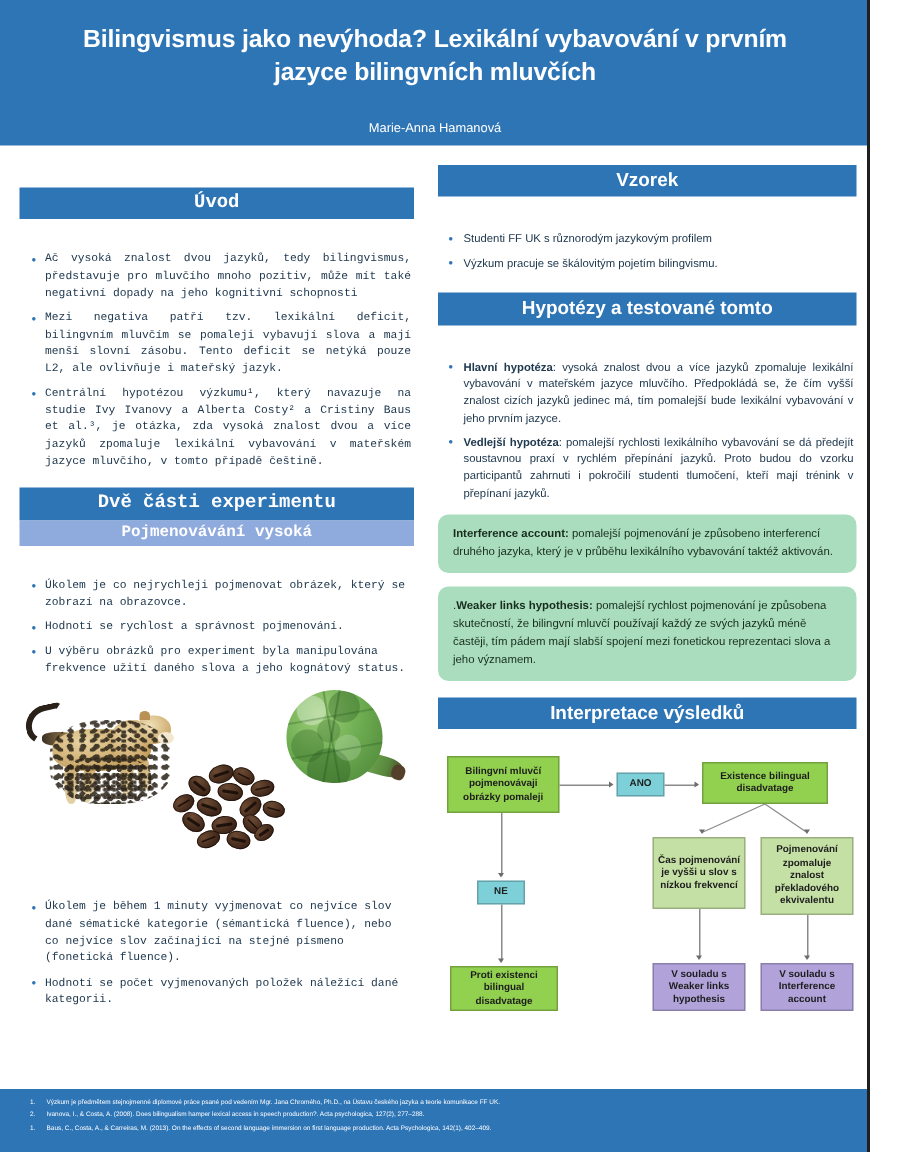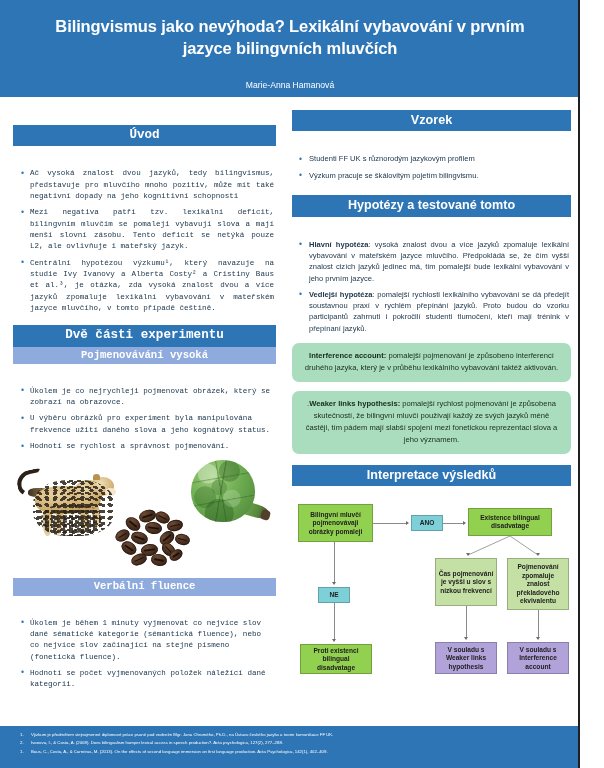--- a/index.html
+++ b/index.html
@@ -265,21 +265,20 @@
 
   
   .callout {
     background: #a9ddbd;
     border-radius: 7px;
     padding: 7px 10px 8px 10px;
     margin-top: 9px;
     font-size: 7.6px;
     line-height: 1.58;
     color: #182c1e;
-    text-align: center;
   }
   .callout b { font-weight: bold; }
 
   
   .flow {
     position: relative;
     height: 195px;
     margin-top: 8px;
   }
   .node {
@@ -368,22 +367,22 @@
       <li>Mezi negativa patří tzv. lexikální deficit, bilingvním mluvčím se pomaleji vybavují slova a mají menší slovní zásobu. Tento deficit se netýká pouze L2, ale ovlivňuje i mateřský jazyk.</li>
       <li>Centrální hypotézou výzkumu¹, který navazuje na studie Ivy Ivanovy a Alberta Costy² a Cristiny Baus et al.³, je otázka, zda vysoká znalost dvou a více jazyků zpomaluje lexikální vybavování v mateřském jazyce mluvčího, v tomto případě češtině.</li>
     </ul>
 
     <div style="height:6px"></div>
 
     <div class="sec-head">Dvě části experimentu</div>
     <div class="sub-head">Pojmenovávání vysoká</div>
     <ul class="bl left-align">
       <li>Úkolem je co nejrychleji pojmenovat obrázek, který se zobrazí na obrazovce.</li>
+      <li>Hodnotí se rychlost a správnost pojmenování.</li>
       <li>U výběru obrázků pro experiment byla manipulována frekvence užití daného slova a jeho kognátový status.</li>
-      <li>Hodnotí se rychlost a správnost pojmenování.</li>
     </ul>
 
     <div class="pics">
 
       <div class="pic" id="leopard">
         <div class="tail"></div>
         <div class="tail2"></div>
         <div class="leg l1"></div>
           <div class="leg l2"></div>
         <div class="leg l3"></div>
@@ -418,21 +417,20 @@
         <div class="bean" style="left:12px; top:32px; width:16px; height:12px; transform:rotate(34deg);"></div>
         <div class="bean" style="left:32px; top:34px; width:17px; height:12px; transform:rotate(-8deg);"></div>
         <div class="bean" style="left:52px; top:34px; width:15px; height:11px; transform:rotate(44deg);"></div>
         <div class="bean" style="left:22px; top:44px; width:16px; height:11px; transform:rotate(-22deg);"></div>
         <div class="bean" style="left:42px; top:44px; width:16px; height:12px; transform:rotate(12deg);"></div>
         <div class="bean" style="left:60px; top:40px; width:14px; height:10px; transform:rotate(-34deg);"></div>
       </div>
 
     </div>
 
-    <div class="sub-head">Verbální fluence</div>
     <ul class="bl left-align">
       <li>Úkolem je během 1 minuty vyjmenovat co nejvíce slov dané sématické kategorie (sémantická fluence), nebo co nejvíce slov začínající na stejné písmeno (fonetická fluence).</li>
       <li>Hodnotí se počet vyjmenovaných položek náležící dané kategorii.</li>
     </ul>
   </div>
 
   <div class="col-right">
 
     <div class="sec-head">Vzorek</div>
     <ul class="bl left-align">

